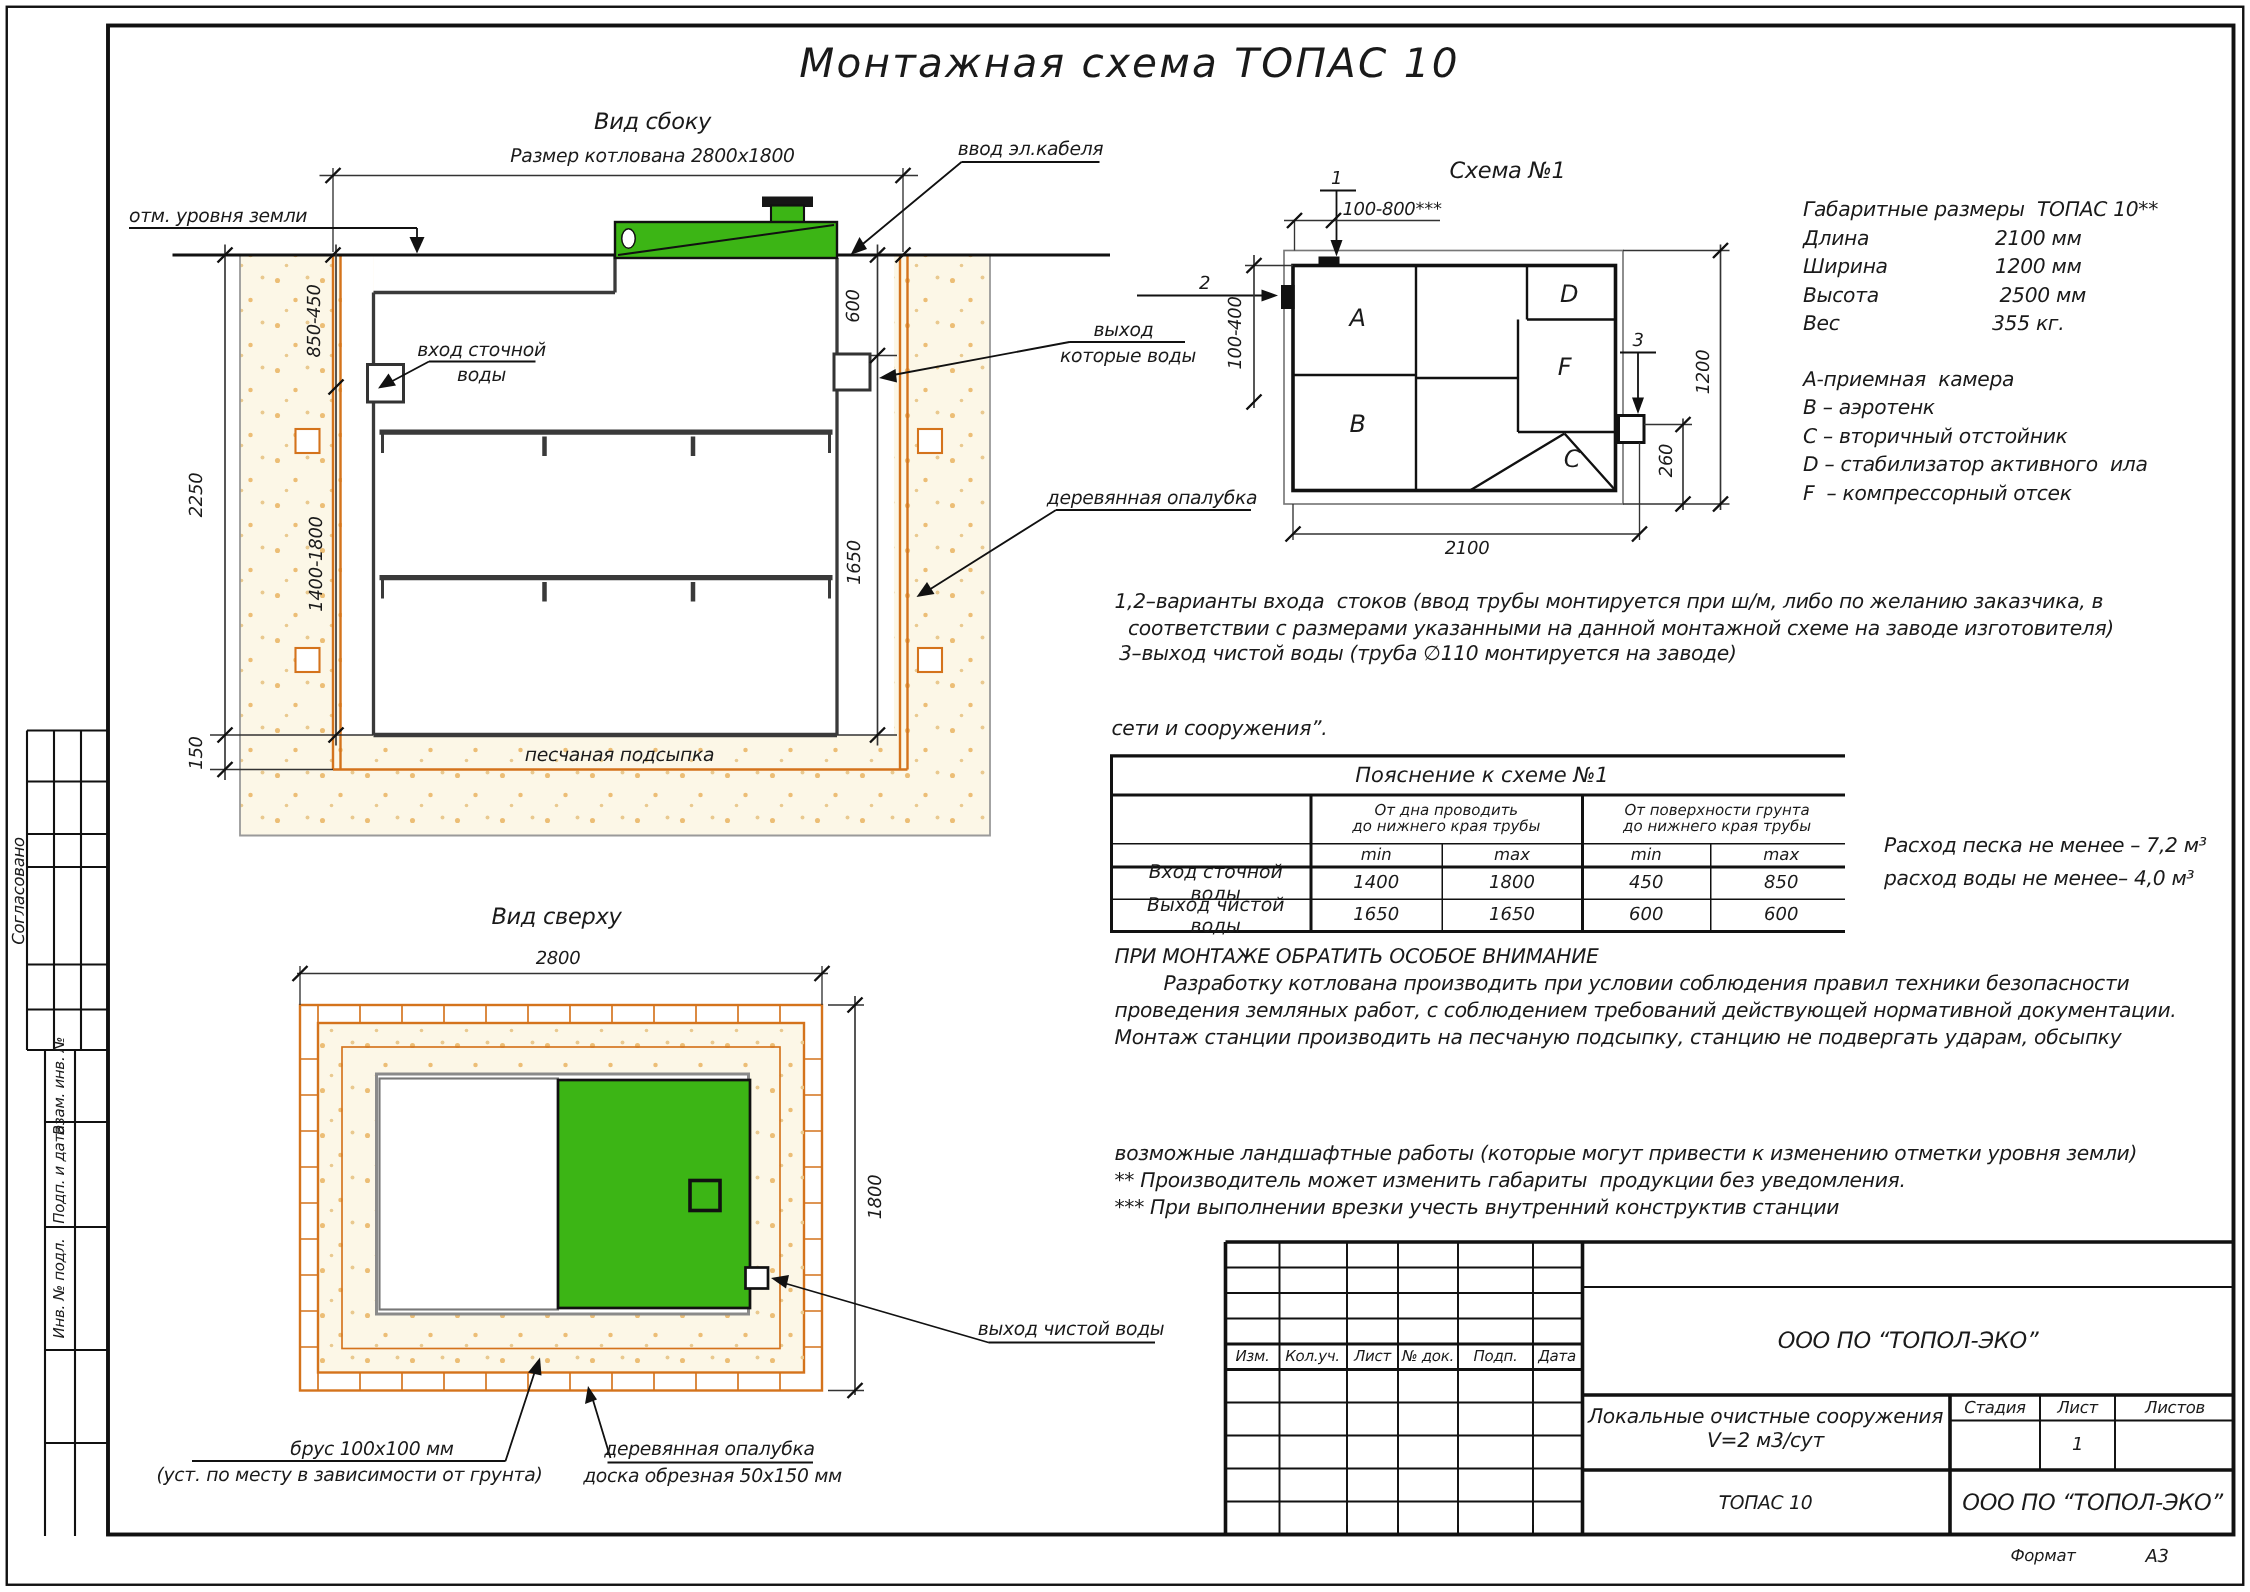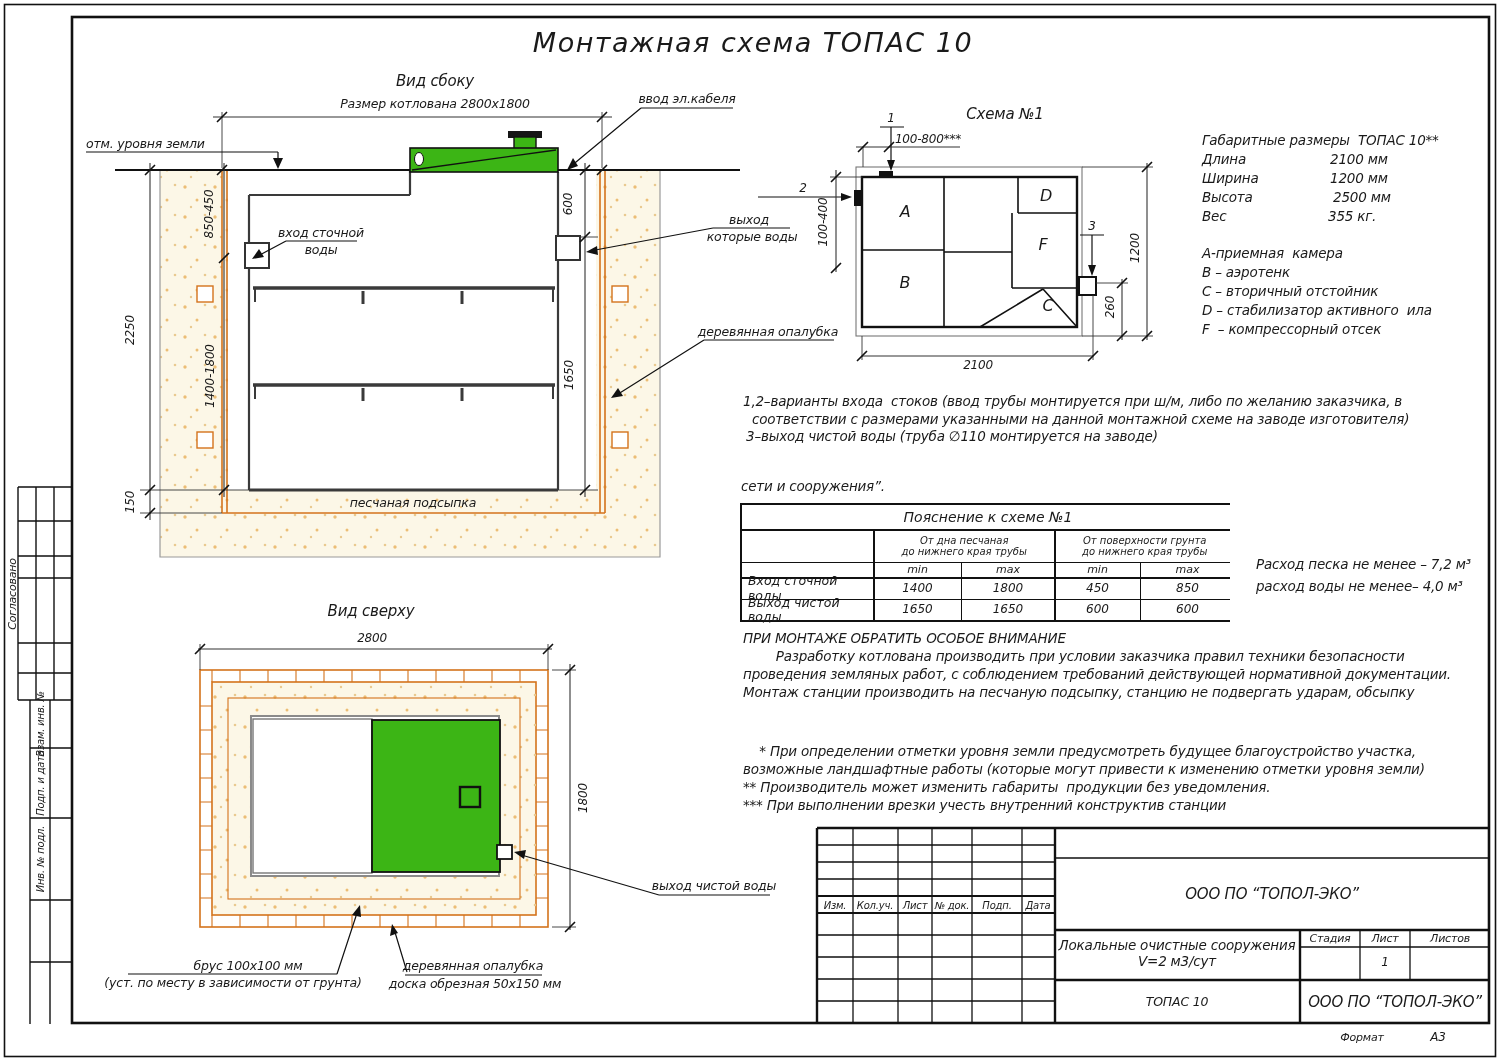--- a/index.html
+++ b/index.html
@@ -10,21 +10,21 @@
   .c{transform:translate(-50%,-50%);}
   .v{transform:translate(-50%,-50%) rotate(-90deg);}
   .s10{font-size:10px}.s11{font-size:11px}.s12{font-size:12px}.s125{font-size:12.5px}
   .s135{font-size:13.5px}.s14{font-size:14px}.s15{font-size:15px}.s16{font-size:16px}.s23{font-size:27px;letter-spacing:1.5px}
   
   .xtable{position:absolute;left:740px;top:503px;width:486px;background:#111;
           border:2px solid #111;display:grid;grid-gap:1.5px;
           grid-template-columns:131px 86px 92px 84px 93px;
           grid-template-rows:24px 31px 14px 20px 20px;}
   .xtable div{background:#fff;display:flex;align-items:center;justify-content:center;
-              font-style:italic;text-align:left;line-height:1.15;}
+              font-style:italic;text-align:center;line-height:1.15;}
   .xtable .nm{justify-content:flex-start;padding-left:6px;}
 </style>
 </head>
 <body>
 
 <div class="sheet">
 
 <svg width="1500" height="1061" viewBox="0 0 1500 1061">
   <defs>
     <pattern id="sand" width="30" height="30" patternUnits="userSpaceOnUse">
@@ -263,33 +263,32 @@
 <div class="t s135" style="left:1202px;top:303px">D – стабилизатор активного  ила</div>
 <div class="t s135" style="left:1202px;top:322px">F  – компрессорный отсек</div>
 
 <div class="t s135" style="left:743px;top:394px">1,2–варианты входа  стоков (ввод трубы монтируется при ш/м, либо по желанию заказчика, в</div>
 <div class="t s135" style="left:752px;top:412px">соответствии с размерами указанными на данной монтажной схеме на заводе изготовителя)</div>
 <div class="t s135" style="left:746px;top:429px">3–выход чистой воды (труба ∅110 монтируется на заводе)</div>
 <div class="t s135" style="left:741px;top:479px">сети и сооружения”.</div>
 <div class="t s135" style="left:1256px;top:557px">Расход песка не менее – 7,2 м³</div>
 <div class="t s135" style="left:1256px;top:579px">расход воды не менее– 4,0 м³</div>
 <div class="t s135" style="left:743px;top:631px">ПРИ МОНТАЖЕ ОБРАТИТЬ ОСОБОЕ ВНИМАНИЕ</div>
-<div class="t s135" style="left:743px;top:649px">        Разработку котлована производить при условии заказчика правил техники безопасности</div>
+<div class="t s135" style="left:743px;top:649px">        Разработку котлована производить при условии соблюдения правил техники безопасности</div>
 <div class="t s135" style="left:743px;top:667px">проведения земляных работ, с соблюдением требований действующей нормативной документации.</div>
 <div class="t s135" style="left:743px;top:685px">Монтаж станции производить на песчаную подсыпку, станцию не подвергать ударам, обсыпку</div>
-<div class="t s135" style="left:743px;top:744px">    * При определении отметки уровня земли предусмотреть будущее благоустройство участка,</div>
 <div class="t s135" style="left:743px;top:762px">возможные ландшафтные работы (которые могут привести к изменению отметки уровня земли)</div>
 <div class="t s135" style="left:743px;top:780px">** Производитель может изменить габариты  продукции без уведомления.</div>
 <div class="t s135" style="left:743px;top:798px">*** При выполнении врезки учесть внутренний конструктив станции</div>
 
 <div class="xtable">
   <div class="s14" style="grid-column:1/6">Пояснение к схеме №1</div>
   <div></div>
   <div class="s10" style="grid-column:2/4;flex-direction:column">
-    <span>От дна песчаная</span>
+    <span>От дна проводить</span>
         <span>до нижнего края трубы</span>
   </div>
   <div class="s10" style="grid-column:4/6;flex-direction:column">
     <span>От поверхности грунта</span>
         <span>до нижнего края трубы</span>
   </div>
   <div></div>
   <div class="s11">min</div>
   <div class="s11">max</div>
   <div class="s11">min</div>

